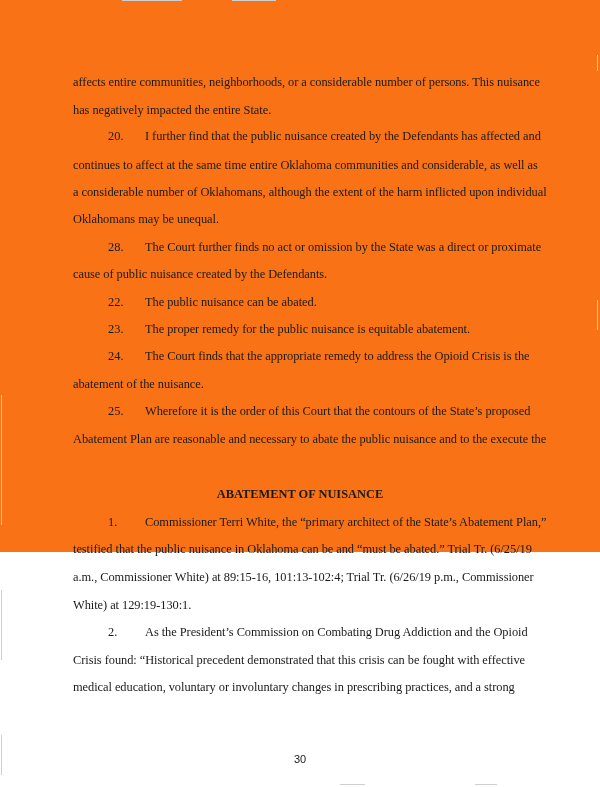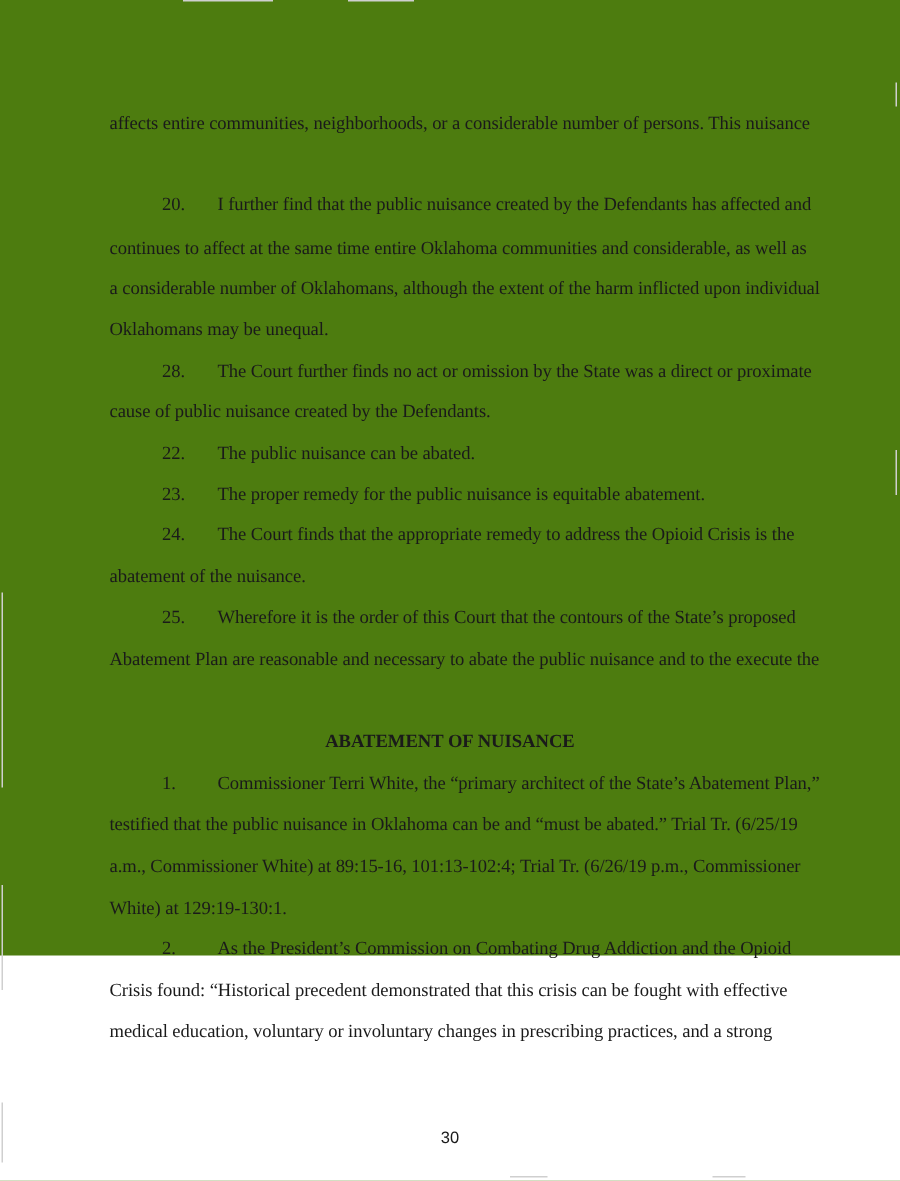--- a/index.html
+++ b/index.html
@@ -11,22 +11,22 @@
       width: 600px;
       height: 787px;
       position: relative;
       overflow: hidden;
       font-family: "Liberation Serif", serif;
       color: #1a1a1a;
     }
     .page {
       position: absolute;
       left: 0; top: 0;
-      width: 600px; height: 637px;
-      background: #4d7c0f;
+      width: 600px; height: 552px;
+      background: #f97316;
     }
     .line {
       position: absolute;
       left: 73px;
       font-size: 12.4px;
       line-height: 14px;
       white-space: nowrap;
       letter-spacing: -0.05px;
     }
     .num {
@@ -68,20 +68,21 @@
   <div class="scan-mark" style="left:232px;top:0;width:44px;height:1px;"></div>
   <div class="scan-mark" style="left:597px;top:55px;width:1px;height:16px;"></div>
   <div class="scan-mark" style="left:597px;top:300px;width:1px;height:30px;"></div>
   <div class="scan-mark" style="left:1px;top:395px;width:1px;height:130px;"></div>
   <div class="scan-mark" style="left:1px;top:590px;width:1px;height:70px;"></div>
   <div class="scan-mark" style="left:1px;top:735px;width:1px;height:40px;"></div>
   <div class="scan-mark" style="left:340px;top:784px;width:25px;height:1px;"></div>
   <div class="scan-mark" style="left:475px;top:784px;width:22px;height:1px;"></div>
 
   <div class="line" style="top:75px;">affects entire communities, neighborhoods, or a considerable number of persons.  This nuisance</div>
+  <div class="line" style="top:103px;">has negatively impacted the entire State.</div>
 
   <div class="num" style="top:129px;">20.</div>
   <div class="line after-num" style="top:129px;">I further find that the public nuisance created by the Defendants has affected and</div>
   <div class="line" style="top:158px;">continues to affect at the same time entire Oklahoma communities and considerable, as well as</div>
   <div class="line" style="top:185px;">a considerable number of Oklahomans, although the extent of the harm inflicted upon individual</div>
   <div class="line" style="top:212px;">Oklahomans may be unequal.</div>
 
   <div class="num" style="top:240px;">28.</div>
   <div class="line after-num" style="top:240px;">The Court further finds no act or omission by the State was a direct or proximate</div>
   <div class="line" style="top:267px;">cause of public nuisance created by the Defendants.</div>

